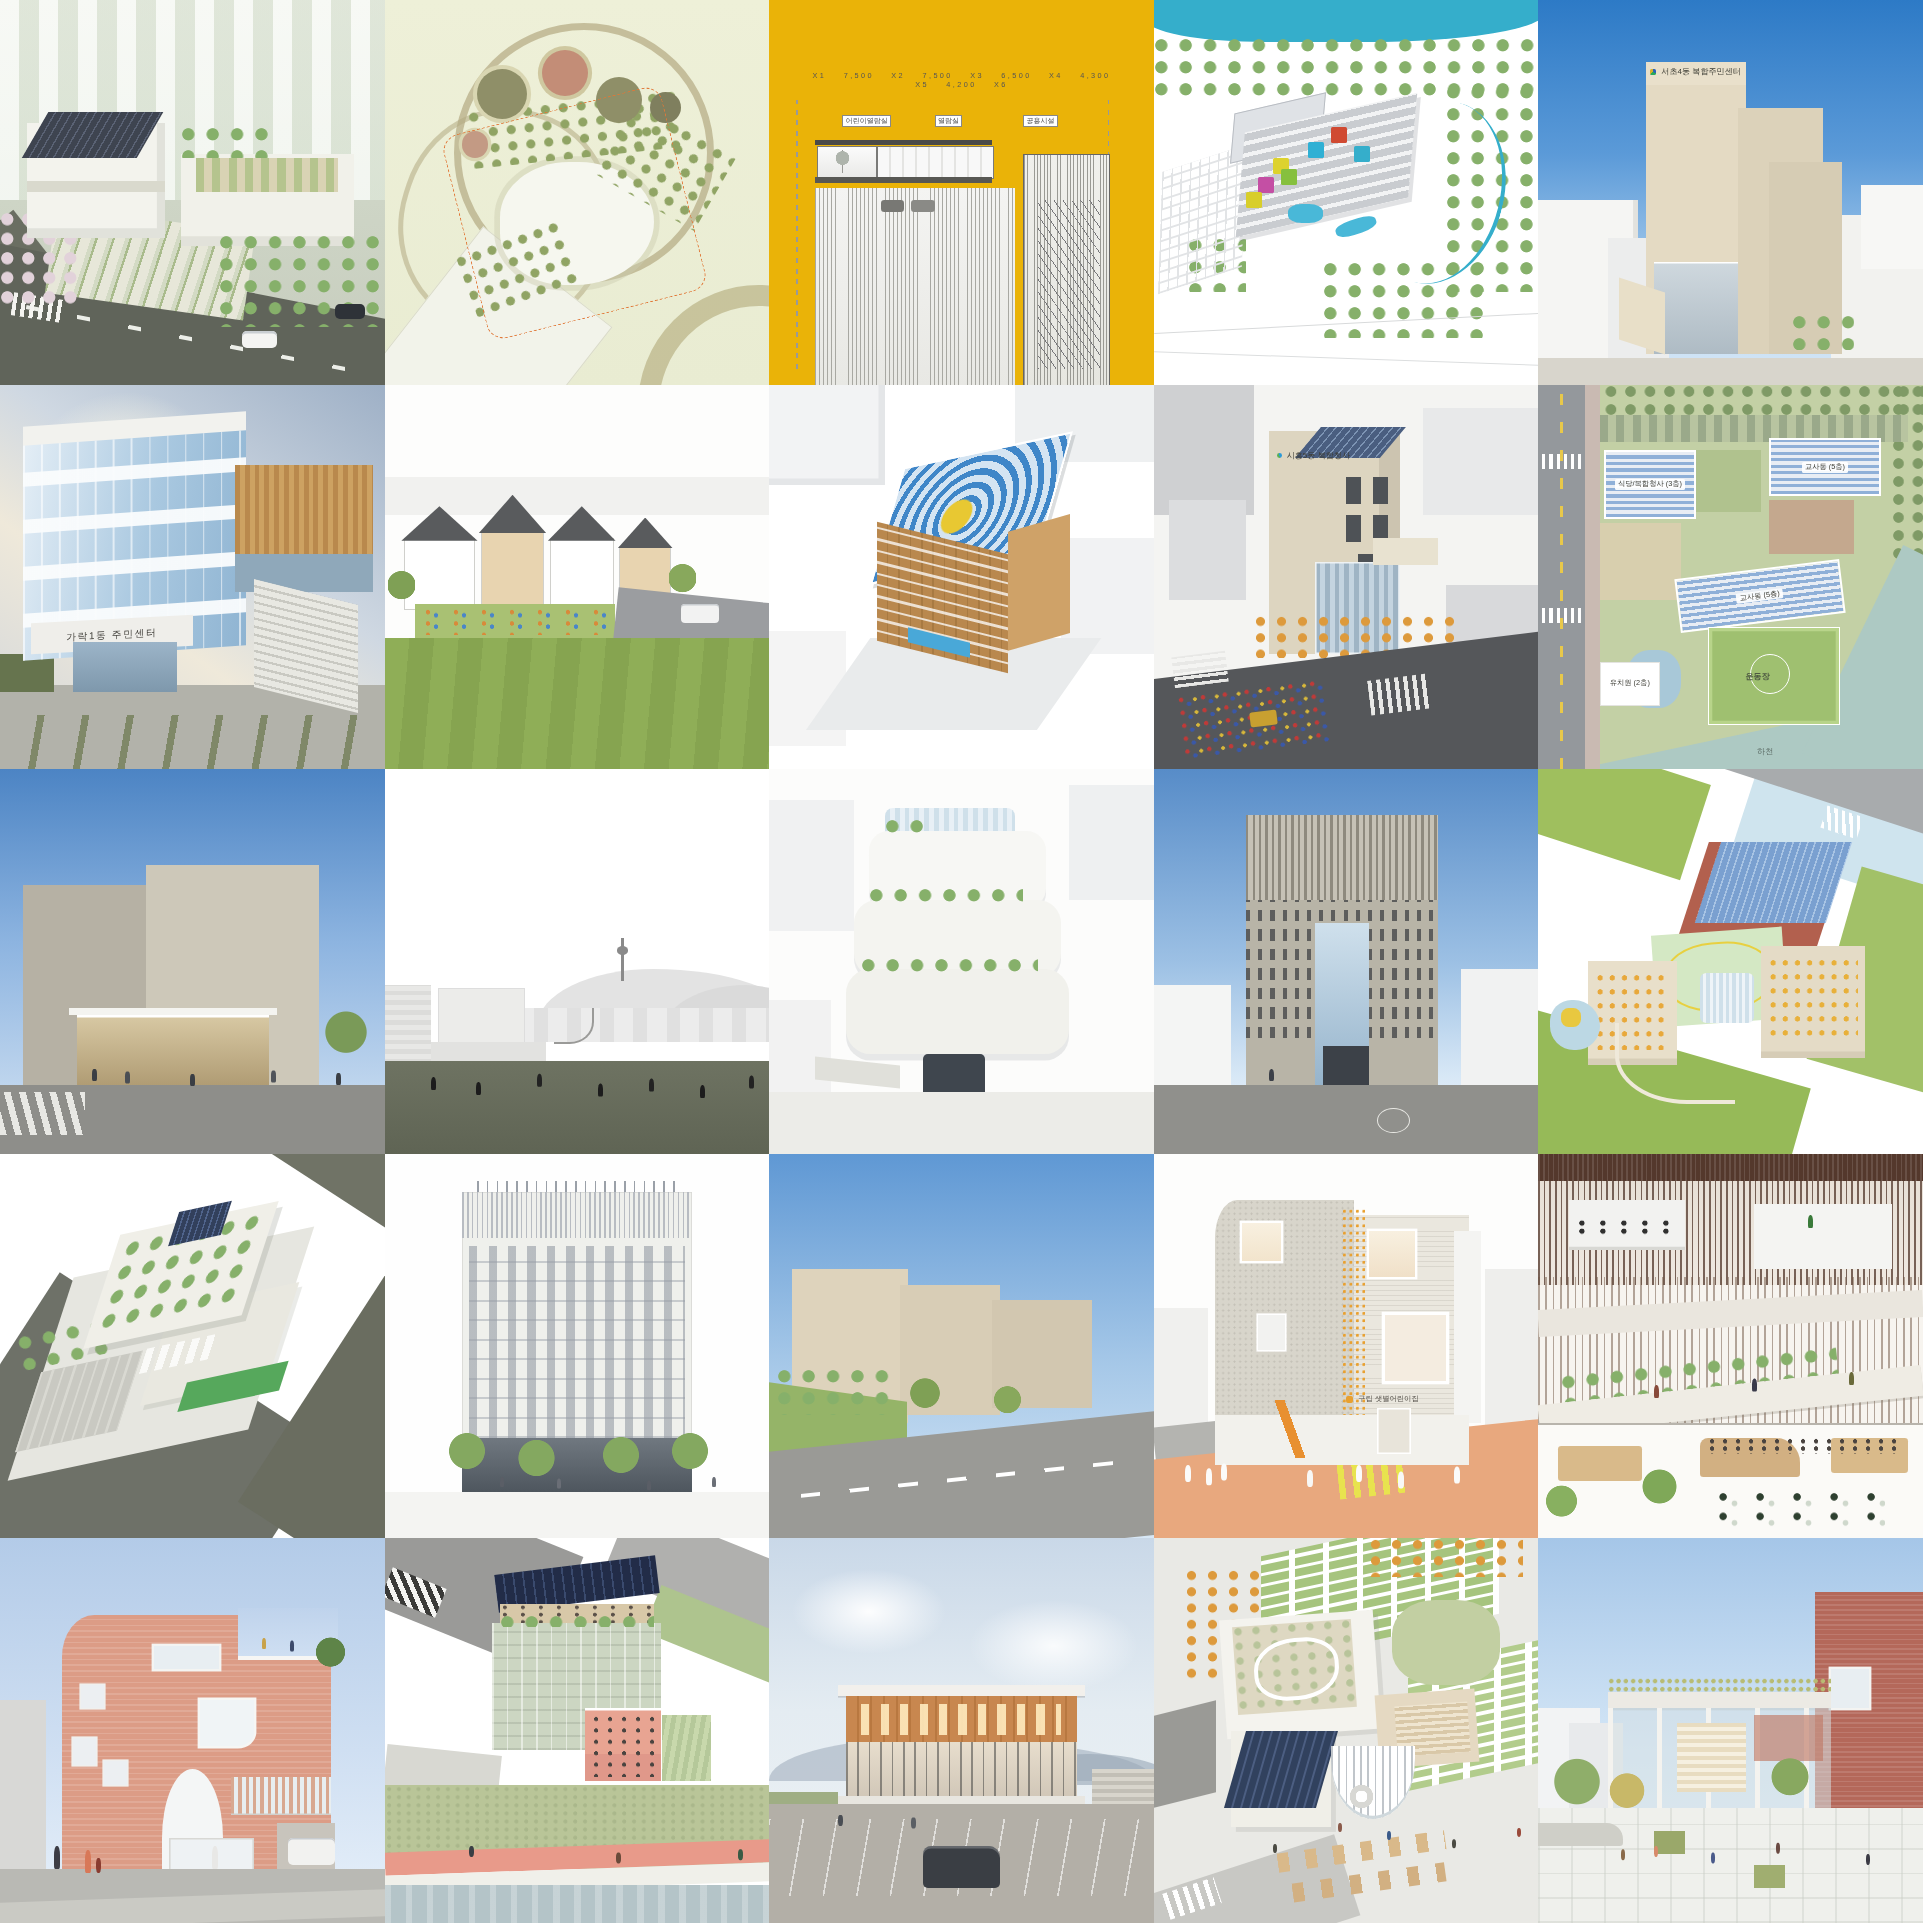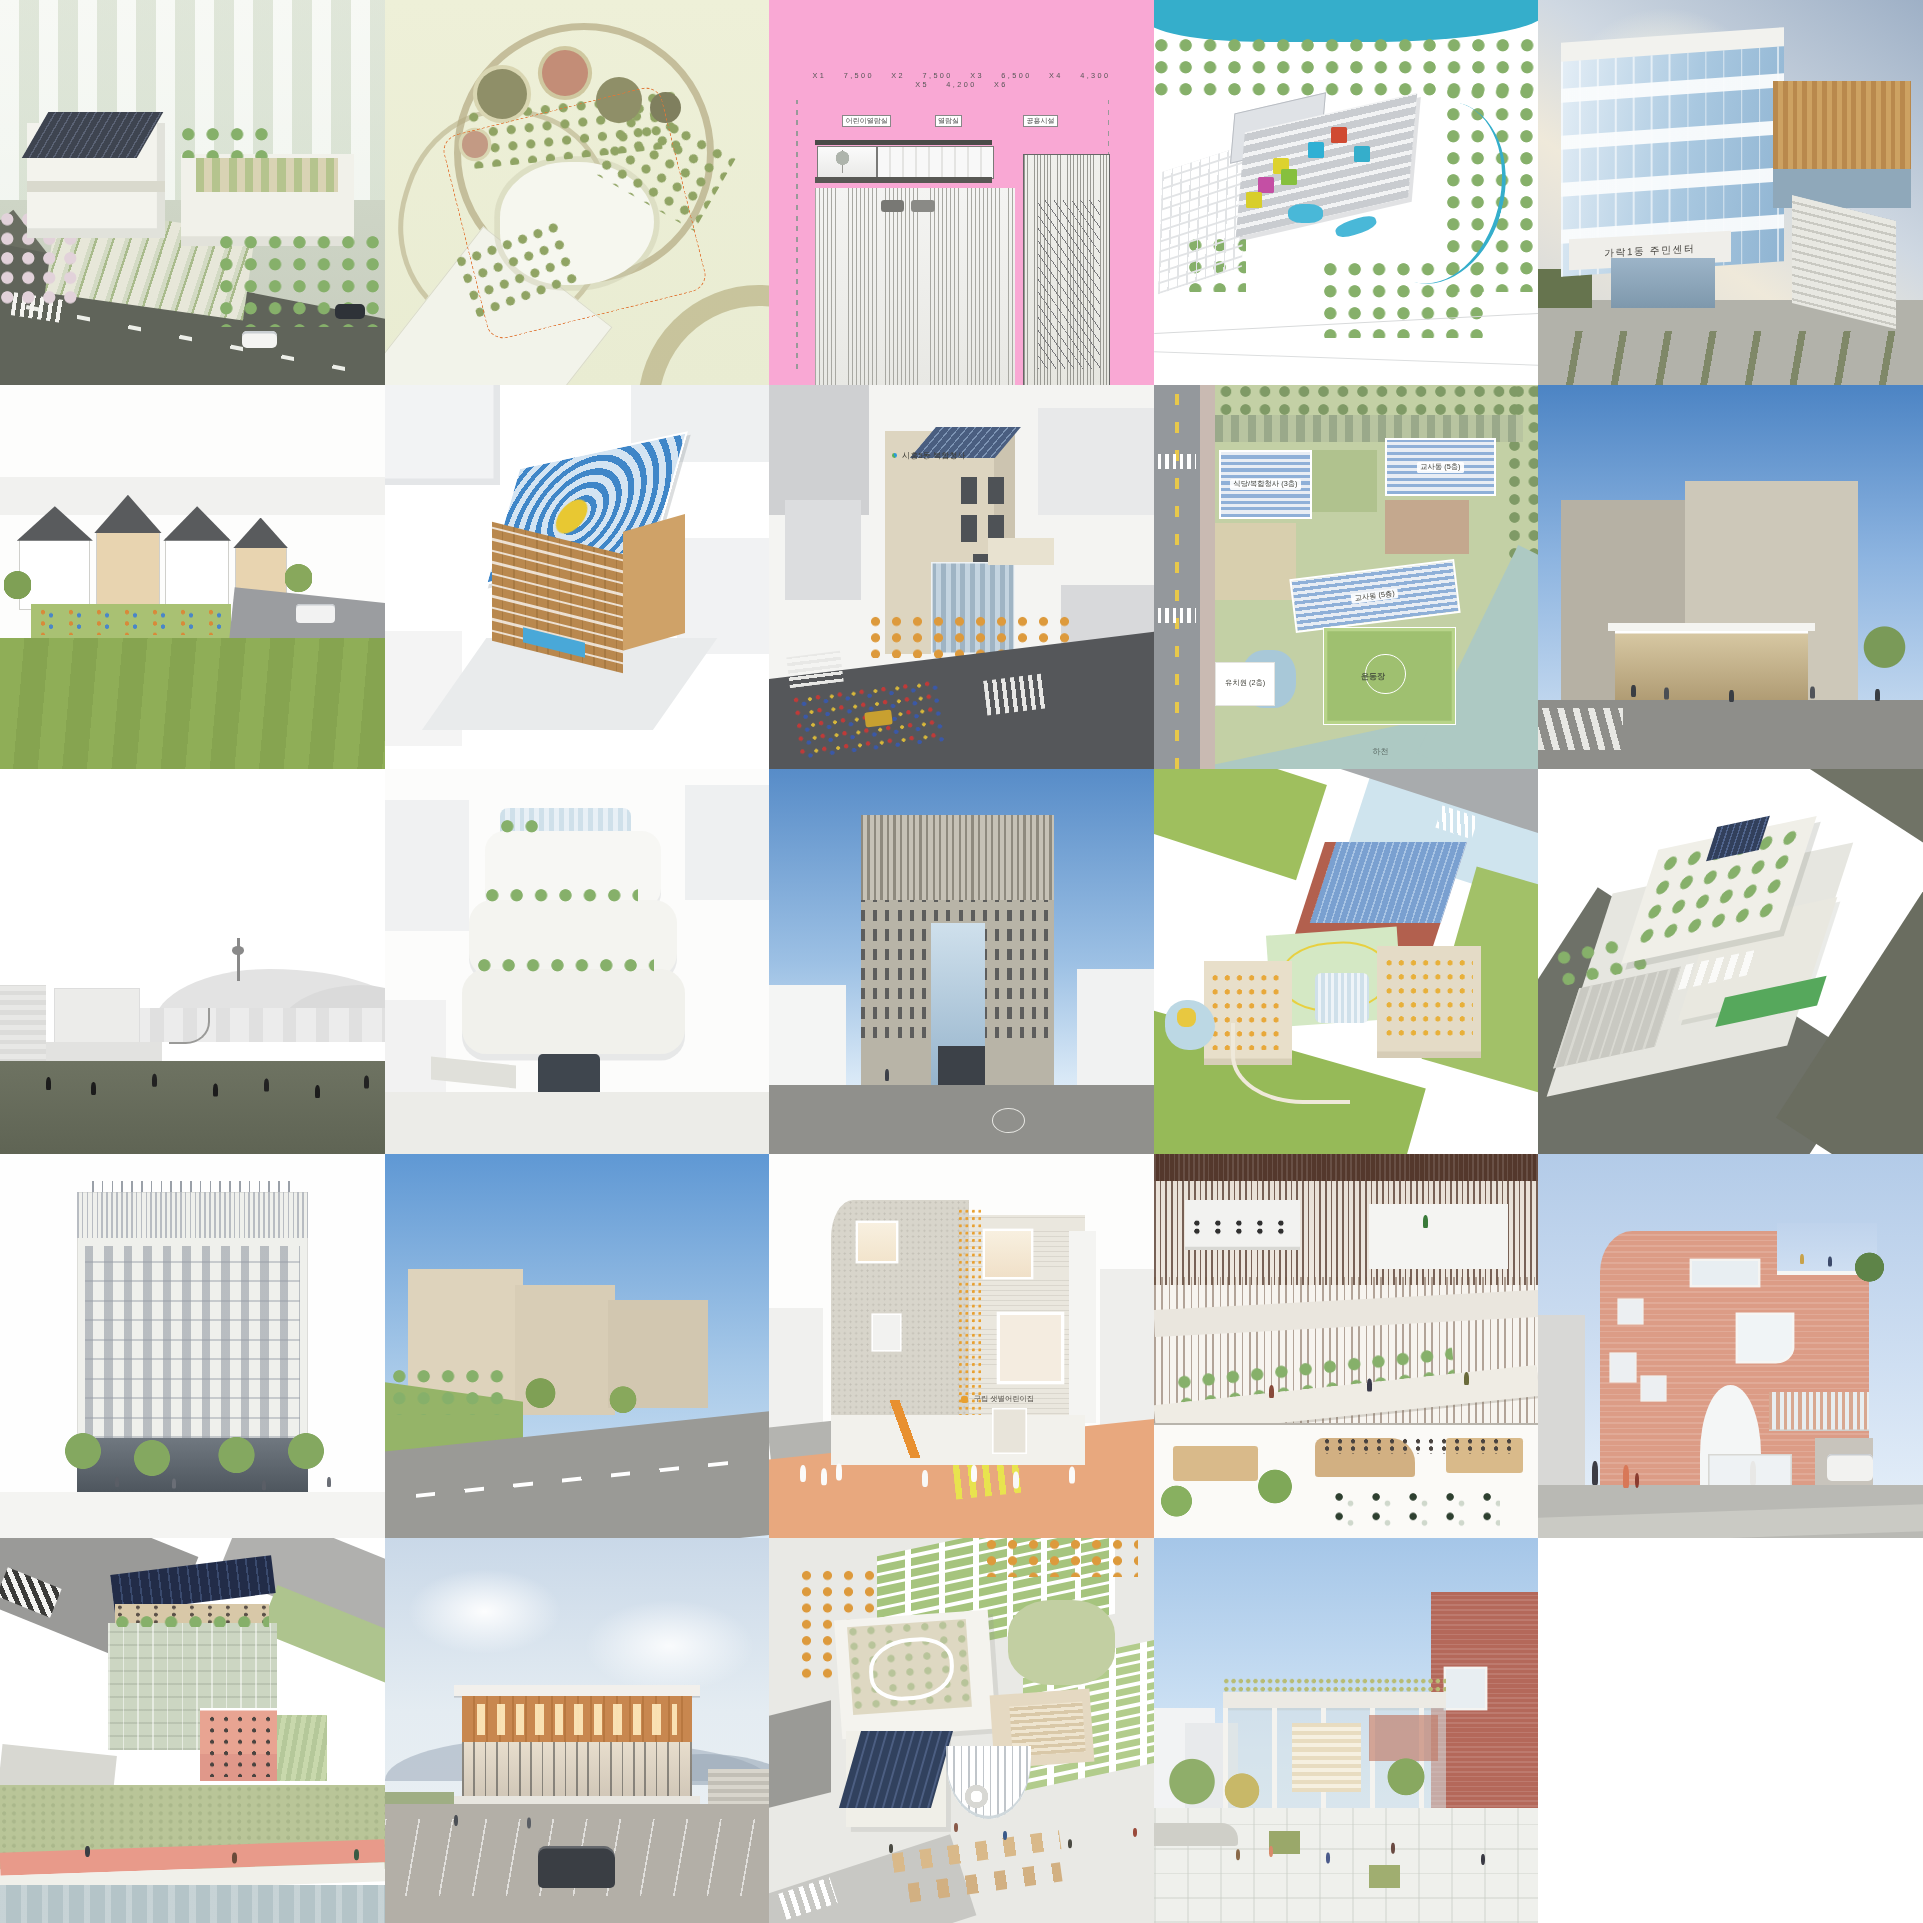--- a/index.html
+++ b/index.html
@@ -47,21 +47,21 @@
   .r1c2 .gdots2{left:58%;top:32%;width:30%;height:22%;transform:rotate(30deg);}
   .r1c2 .gdots3{left:26%;top:56%;width:17%;height:28%;transform:rotate(70deg);}
   .r1c2 .nodeA{left:24%;top:18%;width:13%;height:13%;background:#8f8f68;border-radius:50%;box-shadow:0 0 0 4.1px #d9d6b2;}
   .r1c2 .nodeB{left:41%;top:13%;width:12%;height:12%;background:#c38d77;border-radius:50%;box-shadow:0 0 0 4.1px #cfc8a0;}
   .r1c2 .nodeC{left:55%;top:20%;width:12%;height:12%;background:#8f8f68;border-radius:50%;}
   .r1c2 .nodeD{left:69%;top:24%;width:8%;height:8%;background:#7f7f5e;border-radius:50%;}
   .r1c2 .nodeE{left:20%;top:34%;width:7%;height:7%;background:#c39a84;border-radius:50%;box-shadow:0 0 0 3.3px #d9d6b2;}
   .r1c2 .dash{left:20%;top:28%;width:58%;height:54%;border:1.6px dashed #e07838;border-radius:8%;transform:rotate(-14deg);}
 
   
-  .r1c3{background:#f9a8d4;}
+  .r1c3{background:#eab308;}
   .r1c3 .axisrow{left:8%;top:18.5%;width:84%;text-align:center;font-size:7.3px;color:#555;letter-spacing:2.4px;word-spacing:13px;}
   .r1c3 .mline1{left:7%;top:26%;width:1.6px;height:70%;background:repeating-linear-gradient(0deg,#999 0 4.9px,transparent 4.9px 10.6px);}
   .r1c3 .mline2{left:88%;top:26%;width:1.6px;height:70%;background:repeating-linear-gradient(0deg,#999 0 4.9px,transparent 4.9px 10.6px);}
   .r1c3 .rt{border:0.8px solid #888;background:#fff;font-size:7px;padding:0 2.4px;color:#444;}
   .r1c3 .slabTop{left:12%;top:36.5%;width:46%;height:1.3%;background:#4a4a48;}
   .r1c3 .glass1{left:12.5%;top:38%;width:15%;height:8%;border:0.8px solid #7a7a78;background:linear-gradient(180deg,#fbfbfb,#e9e9e7);}
   .r1c3 .tree1{left:17%;top:39%;width:4%;height:6%;background:radial-gradient(circle at 50% 35%,#aeb4ac 40%,transparent 42%),linear-gradient(90deg,transparent 46%,#9a9a96 46% 54%,transparent 54%);}
   .r1c3 .glass2{left:28%;top:38%;width:30%;height:8%;border:0.8px solid #7a7a78;background:repeating-linear-gradient(90deg,#f8f8f8 0 11.4px,#e4e4e2 11.4px 13px);}
   .r1c3 .slabMid{left:12%;top:46%;width:46%;height:1.5%;background:#58585四;}
   .r1c3 .slabMid{background:#585854;}
@@ -555,20 +555,38 @@
     <div class="abs cb cb4"></div>
     <div class="abs cb cb5"></div>
     <div class="abs cb cb6"></div>
     <div class="abs cb cb7"></div>
     <div class="abs pl1"></div>
     <div class="abs pl2"></div>
     <div class="abs gl1"></div>
     <div class="abs gl2"></div>
   </figure>
 
+  <figure class="tile r1c5">
+    <div class="abs ctxL"></div>
+    <div class="abs ctxL2"></div>
+    <div class="abs ctxR"></div>
+    <div class="abs ctxR2"></div>
+    <div class="abs towerA wgrid"></div>
+    <div class="abs towerB wgrid"></div>
+    <div class="abs towerC wgrid"></div>
+    <div class="abs band"></div>
+    <div class="abs sign">
+      <span class="logo"></span>
+      <span class="tag bare">서초4동 복합주민센터</span>
+    </div>
+    <div class="abs glassbase"></div>
+    <div class="abs stairL"></div>
+    <div class="abs treeR dots-green"></div>
+    <div class="abs paving"></div>
+  </figure>
 
   <figure class="tile r2c1">
     <div class="abs glow"></div>
     <div class="abs ground"></div>
     <div class="abs gstrips"></div>
     <div class="abs gwall"></div>
     <div class="abs fascia"></div>
     <div class="abs glass"></div>
     <div class="abs wood"></div>
     <div class="abs woodglass"></div>

